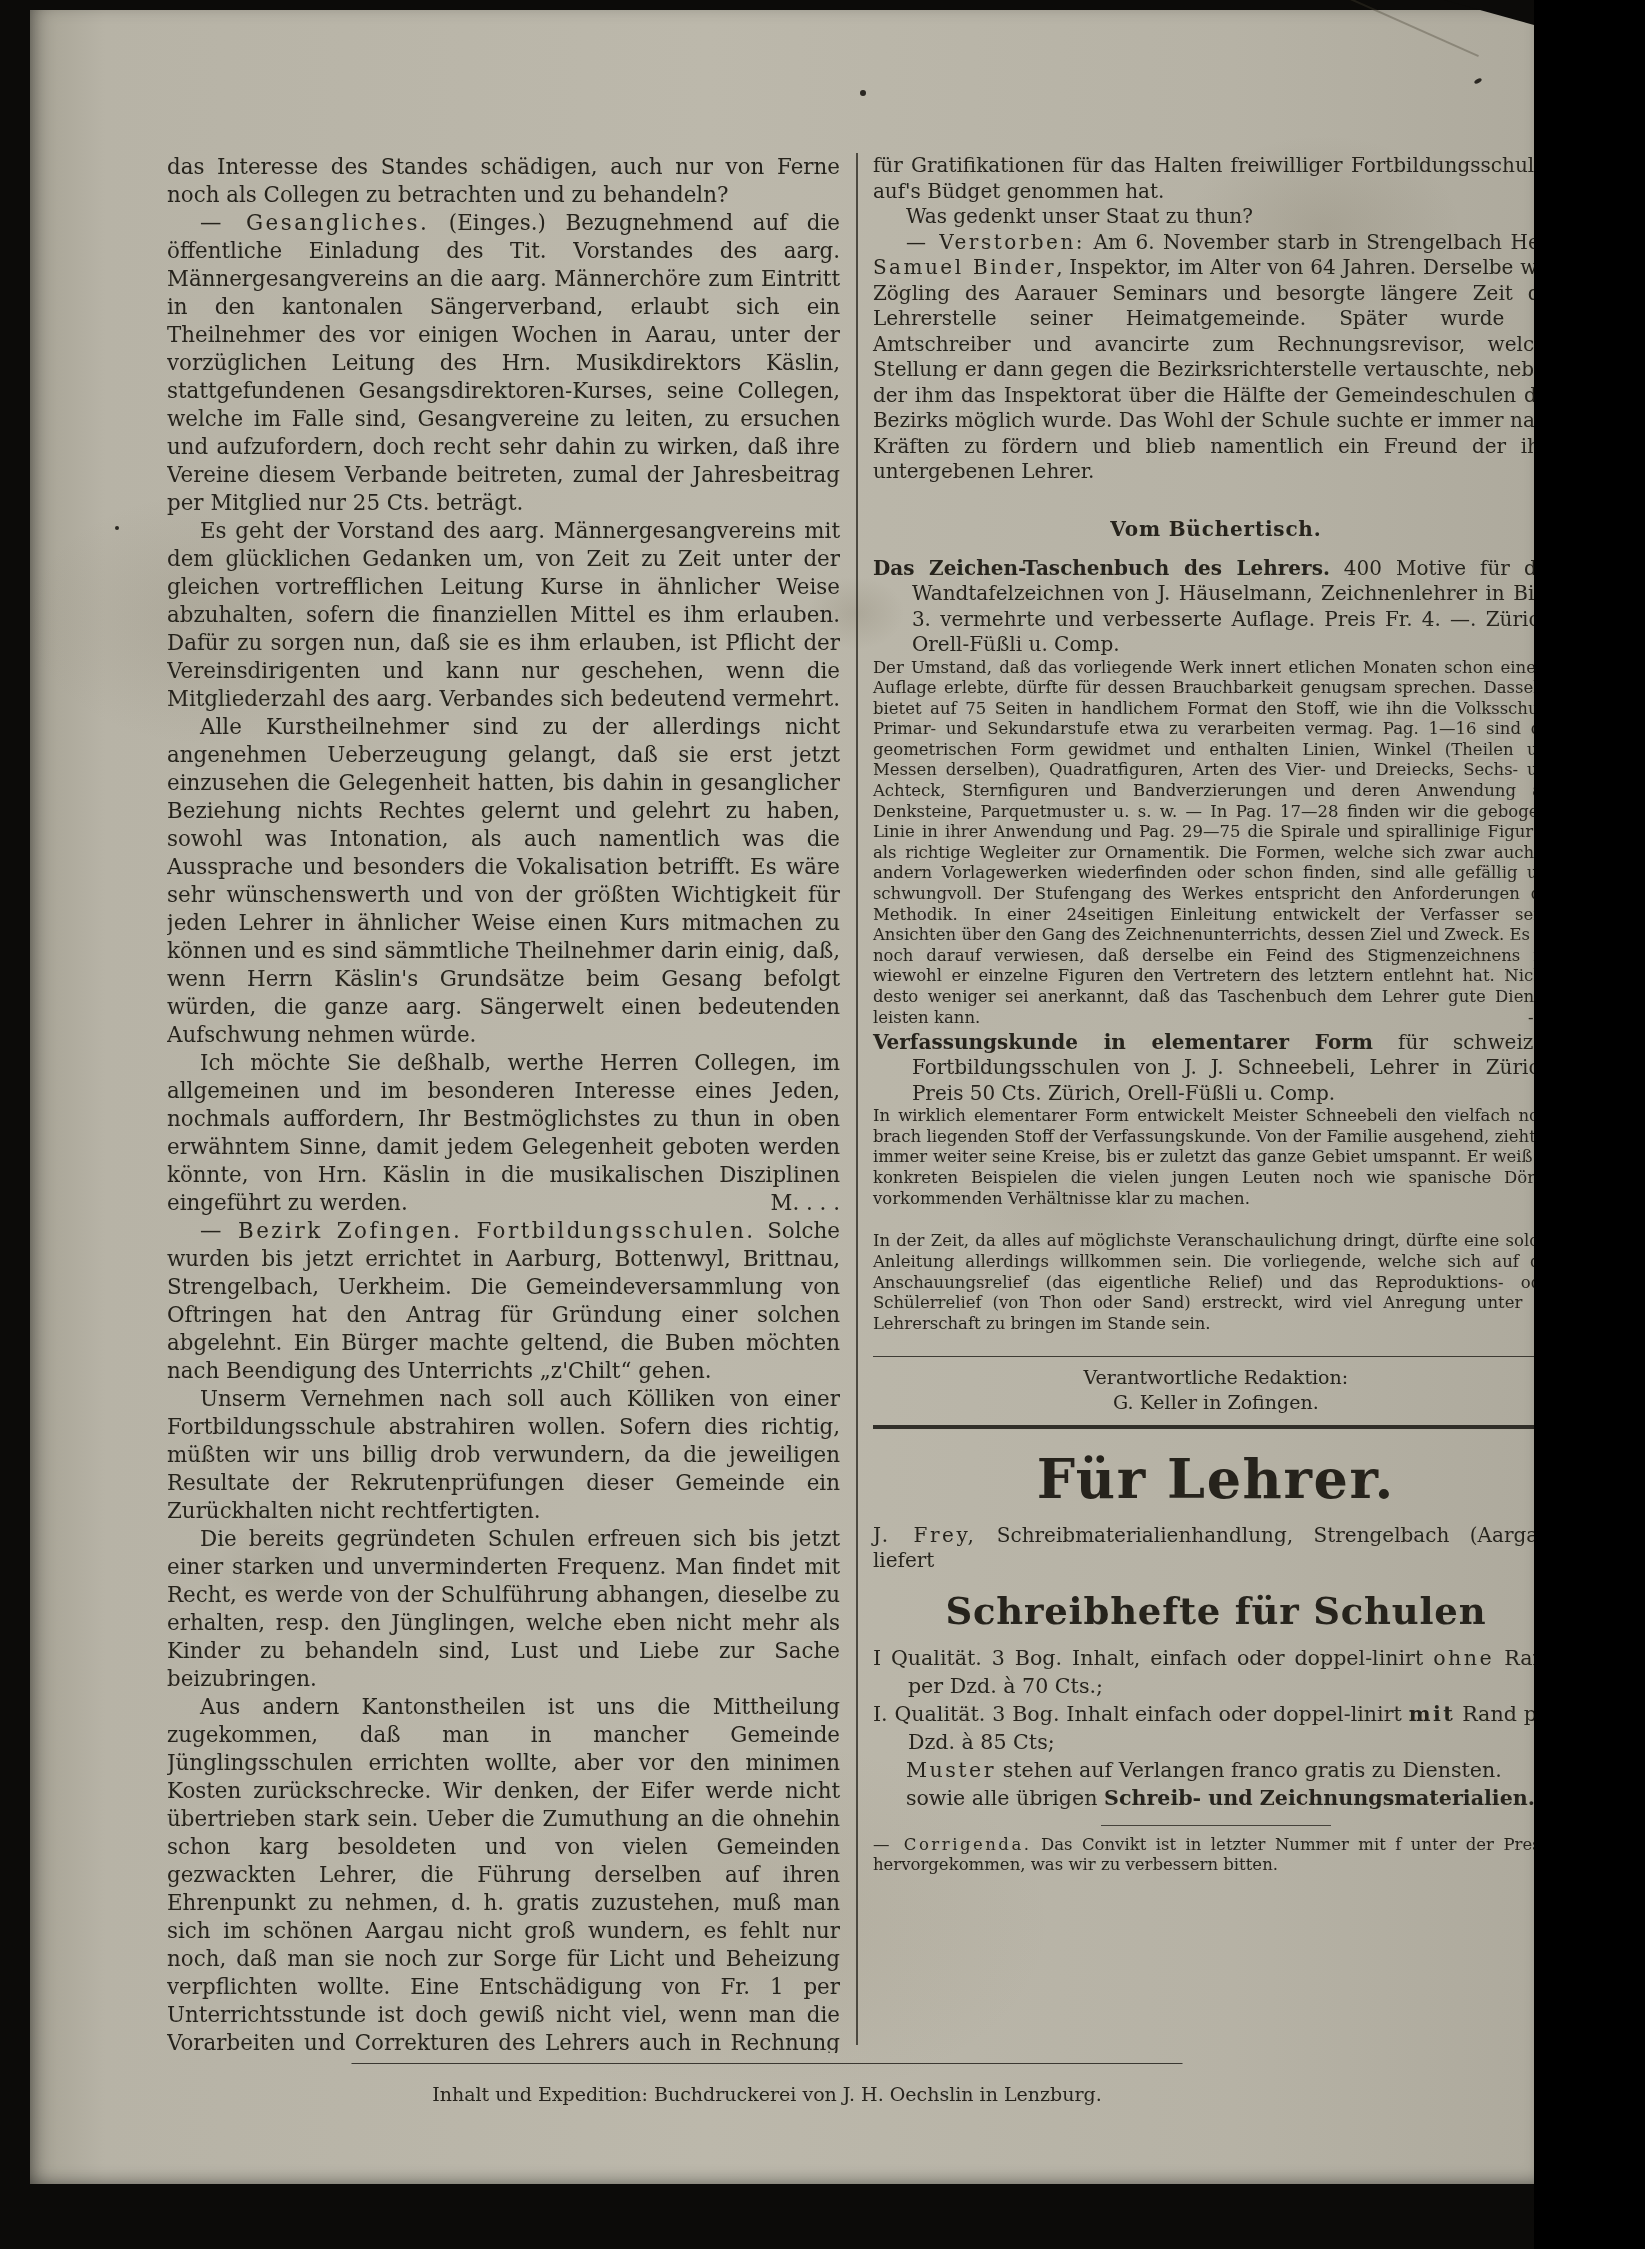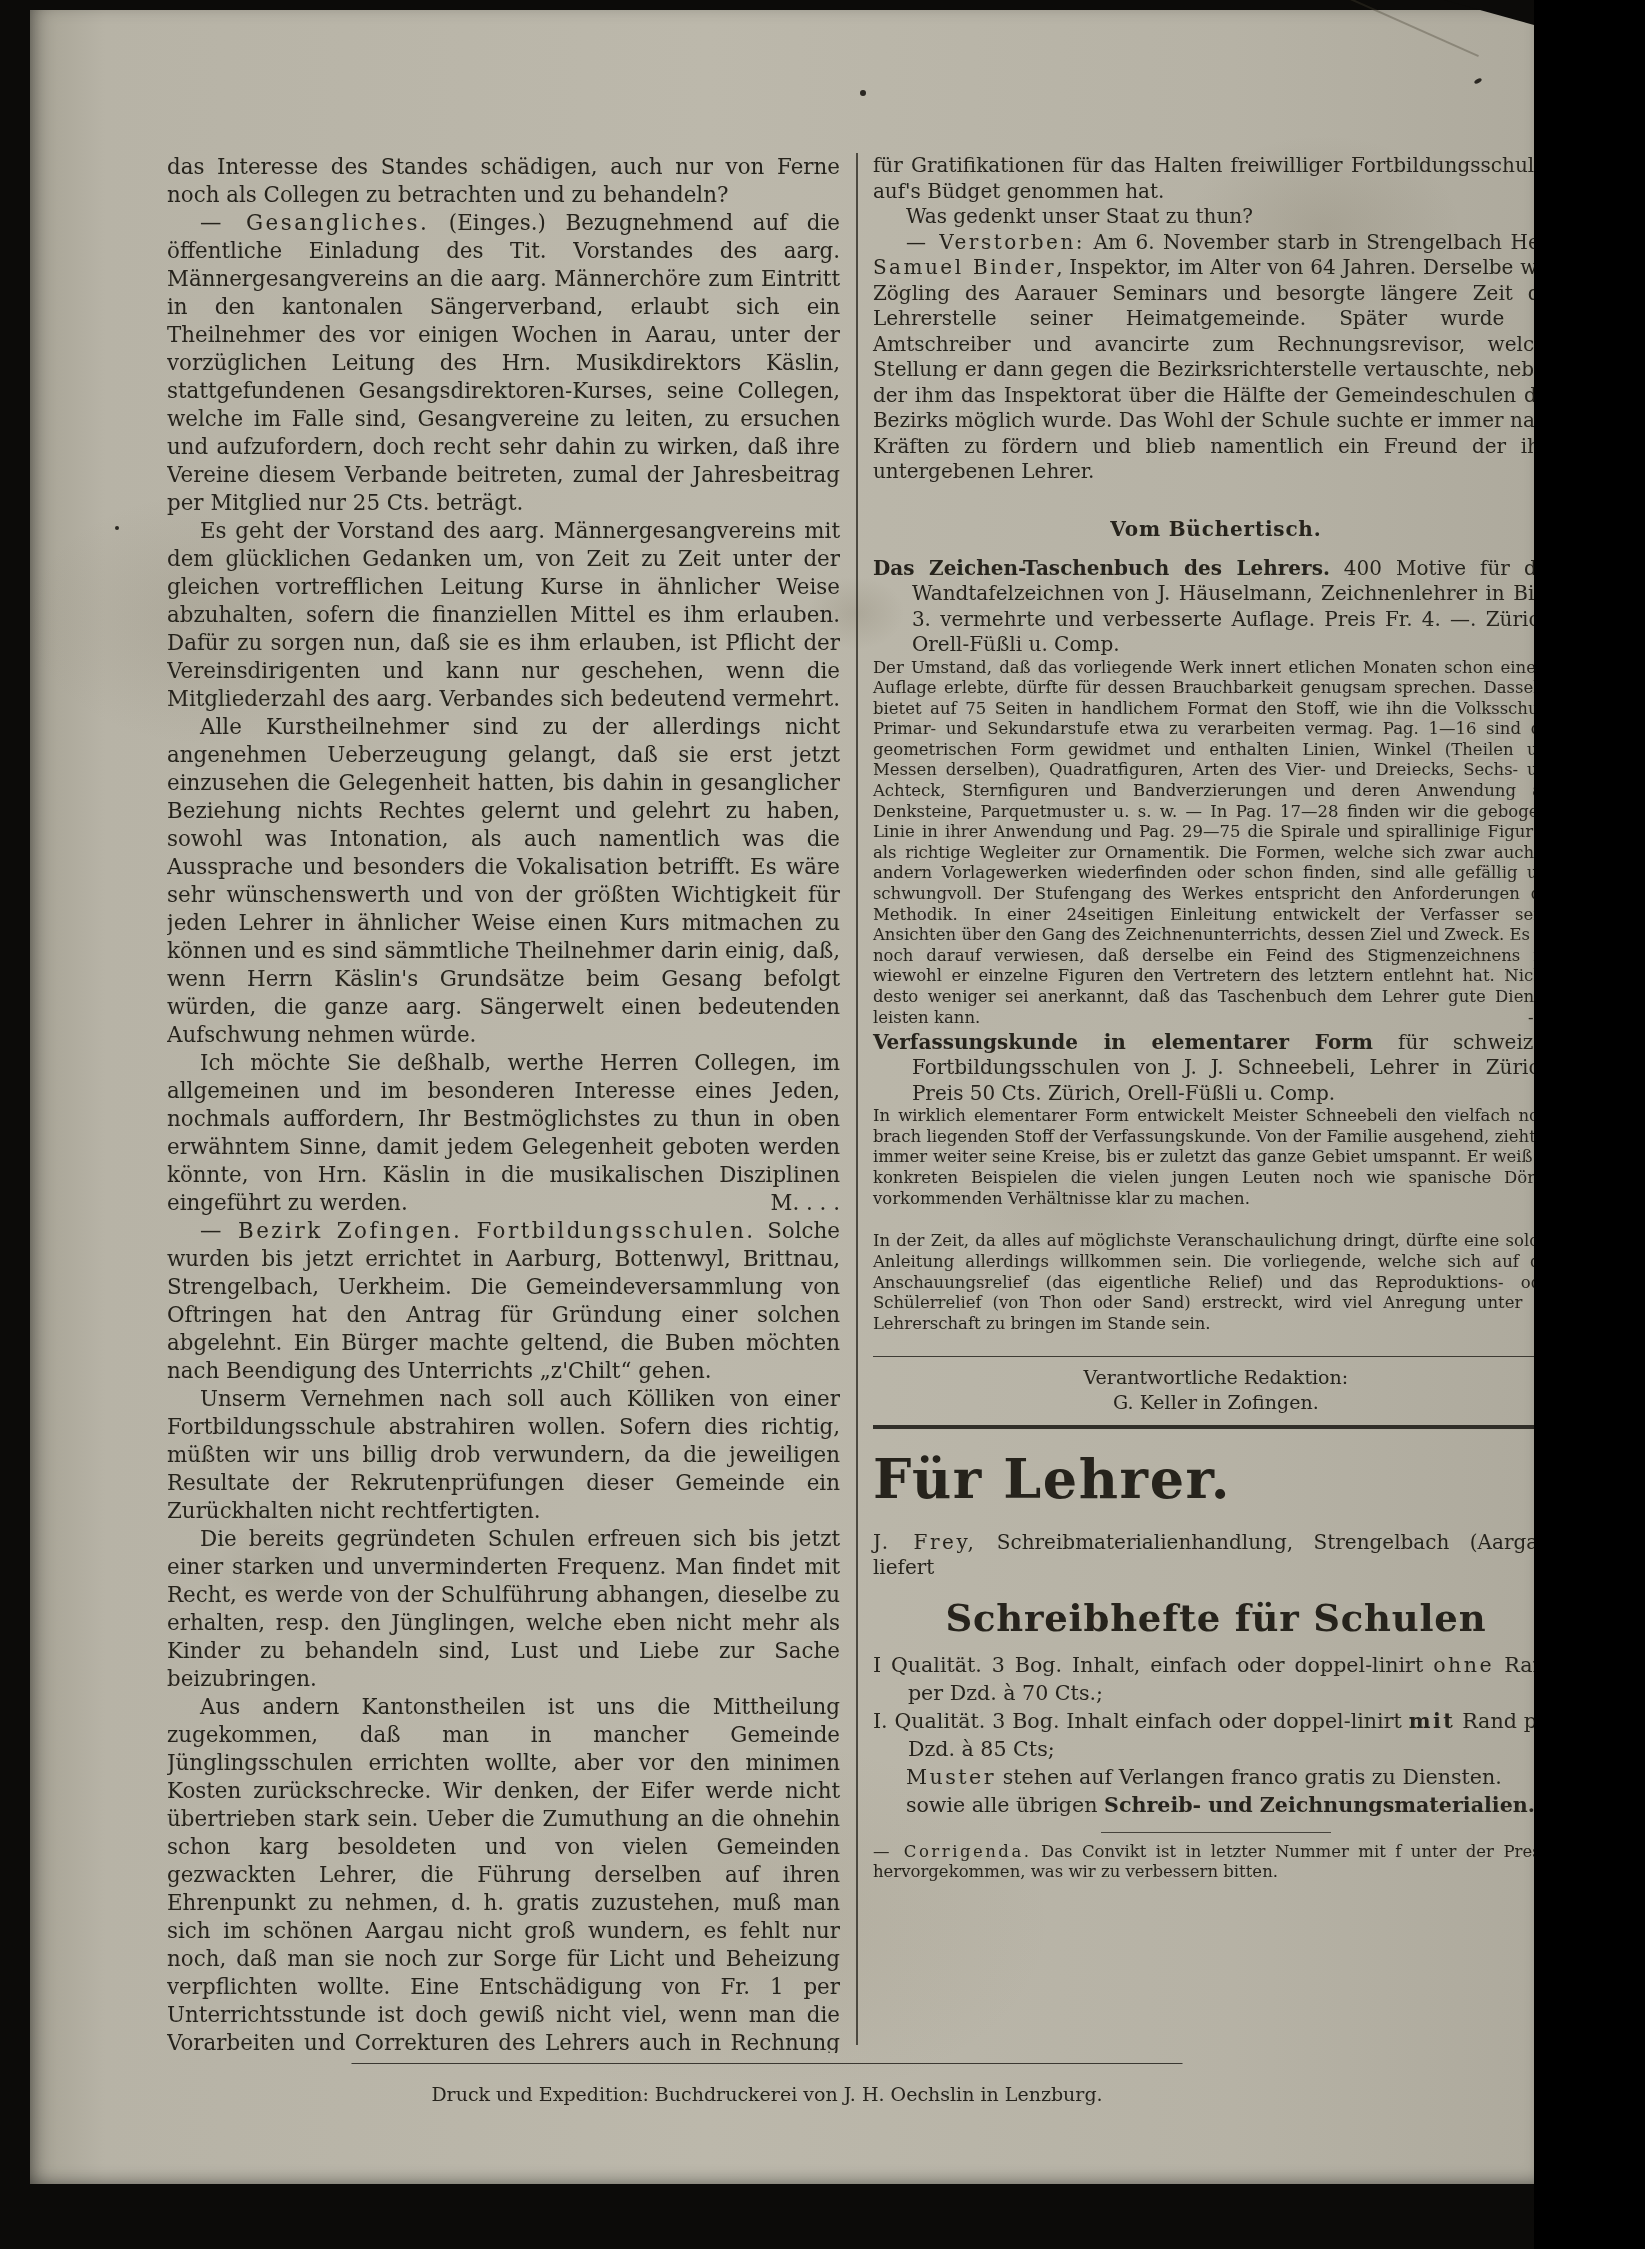--- a/index.html
+++ b/index.html
@@ -62,22 +62,22 @@
 
   .redaction {
     margin-top:21.4px; text-align:center;
     border-top:1.6px solid rgba(40,38,32,0.85);
     border-bottom:4.1px solid rgba(35,33,28,0.9);
     padding:8.2px 0 10px;
   }
   .redaction div { font-size:19px; line-height:25px; }
 
   .ad-title {
-    font-weight:bold; font-size:54px; line-height:61px;
-    margin:20px 0 20px; letter-spacing:1.6px;
+    text-align:center; font-weight:bold; font-size:54px; line-height:61px;
+    margin:20px 0 13px; letter-spacing:1.6px;
   }
   .ad-intro { font-size:20.6px; line-height:27px; }
   .ad-headline {
     text-align:center; font-weight:bold; font-size:37px; line-height:44px;
     margin:15px 0 11.5px; letter-spacing:0.8px;
   }
   .ad-item { padding-left:35px; text-indent:-35px; font-size:20.6px !important; line-height:28px !important; }
   .ad-line { font-size:20.6px !important; line-height:28px !important; }
   .mini-rule {
     width:230px; border-top:1.6px solid rgba(40,38,32,0.8); margin:13px auto 8.2px;
@@ -163,15 +163,15 @@
       <p class="ad-line ind"><span>sowie alle übrigen </span><span class="b">Schreib- und Zeichnungsmaterialien.</span></p>
 
       <div class="mini-rule"></div>
       <div class="corr">
         <p><span class="lead">— Corrigenda.</span><span> Das Convikt ist in letzter Nummer mit f unter der Presse hervorgekommen, was wir zu verbessern bitten.</span></p>
       </div>
     </div>
   </div>
 
   <div class="footer-rule"></div>
-  <div class="footer-text">Druck und Expedition: Buchdruckerei von J. H. Oechslin in Lenzburg.</div>
+  <div class="footer-text">Inhalt und Expedition: Buchdruckerei von J. H. Oechslin in Lenzburg.</div>
 </div>
 
 
 </body></html>

